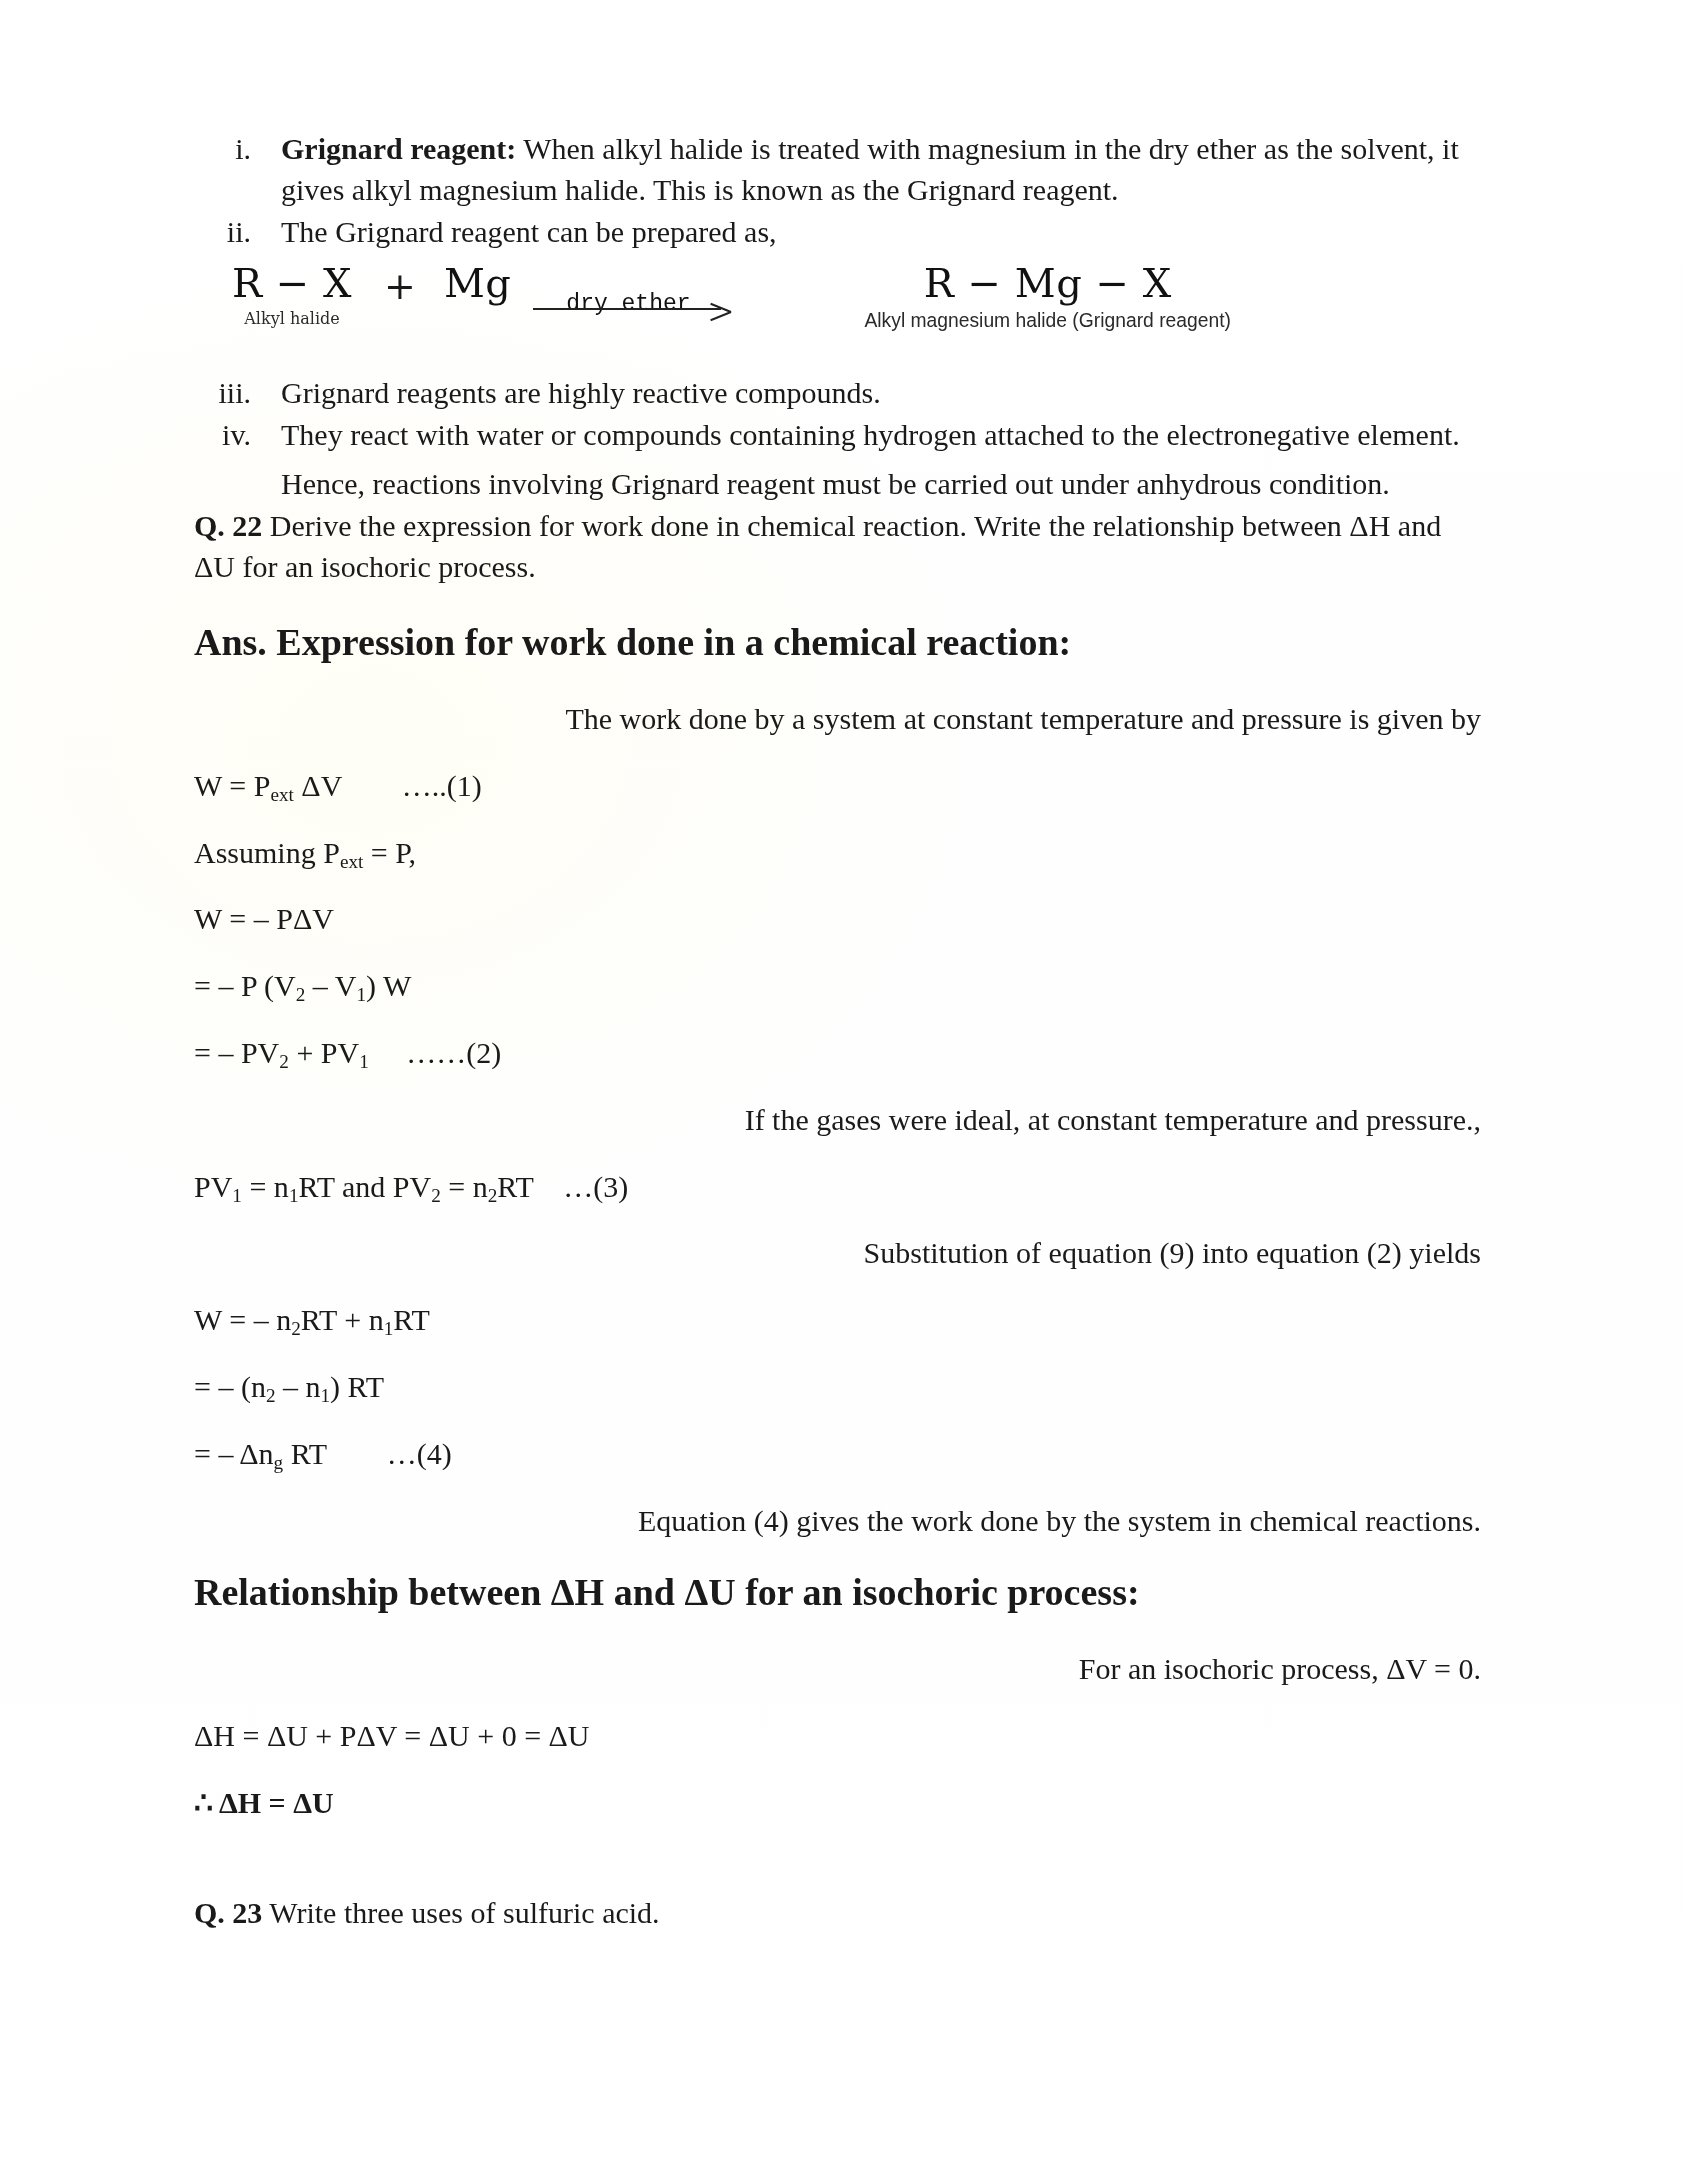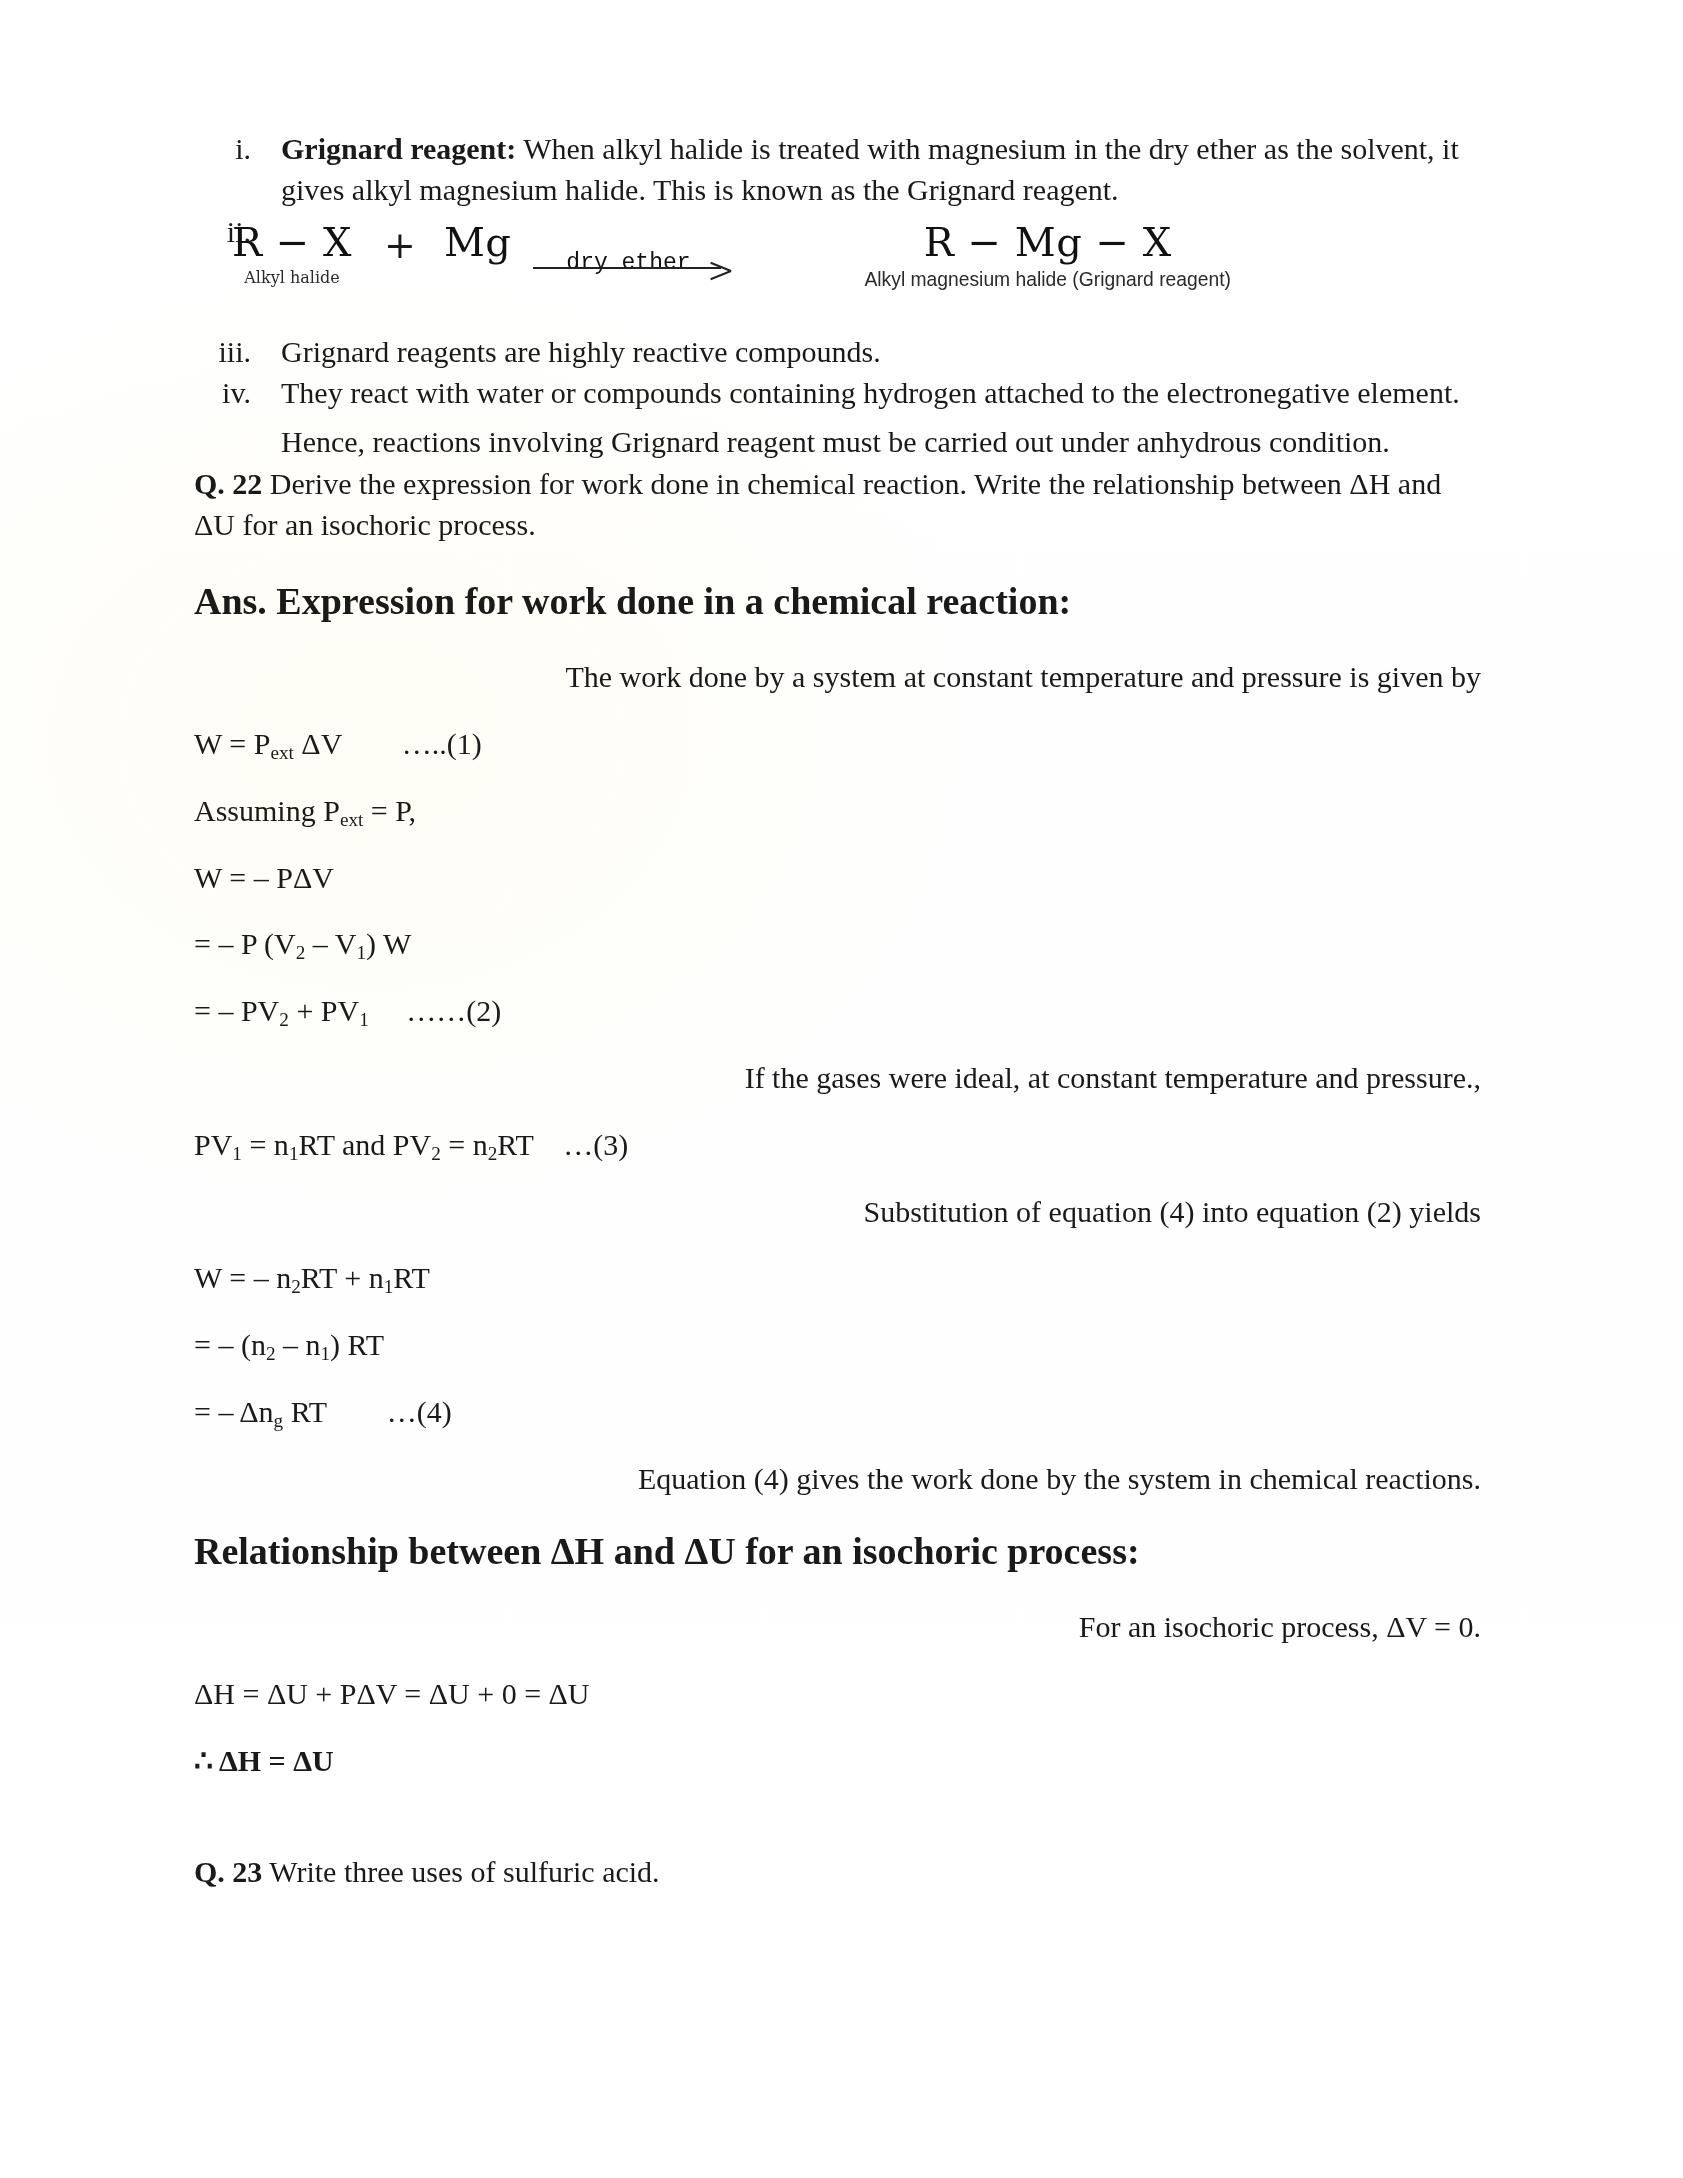--- a/index.html
+++ b/index.html
@@ -199,21 +199,21 @@
 <body>
 
 <div class="page">
   <div class="content">
 
     <ul class="rlist">
       <li>
         <span class="marker">i.</span><b>Grignard reagent:</b><span> When alkyl halide is treated with magnesium in the dry ether as the solvent, it gives alkyl magnesium halide. This is known as the Grignard reagent.</span>
       </li>
       <li>
-        <span class="marker">ii.</span>
+        <span class="marker">ii.</span><span>The Grignard reagent can be prepared as,</span>
       </li>
     </ul>
 
     <div class="equation-block">
       <div class="eq-inner">
         <div class="eq-term">
           <div class="eq-main">R − X</div>
           <div class="eq-label">Alkyl halide</div>
         </div>
         <div class="eq-plus">+</div>
@@ -256,21 +256,21 @@
     <p class="eq-line">W = – PΔV</p>
 
     <p class="eq-line"><span>= – P (V</span><sub>2</sub><span> – V</span><sub>1</sub><span>) W</span></p>
 
     <p class="eq-line"><span>= – PV</span><sub>2</sub><span> + PV</span><sub>1</sub>     <span>……(2)</span></p>
 
     <p class="para">If the gases were ideal, at constant temperature and pressure.,</p>
 
     <p class="eq-line"><span>PV</span><sub>1</sub><span> = n</span><sub>1</sub><span>RT and PV</span><sub>2</sub><span> = n</span><sub>2</sub><span>RT</span>    <span>…(3)</span></p>
 
-    <p class="para">Substitution of equation (4) into equation (2) yields</p>
+    <p class="para">Substitution of equation (9) into equation (2) yields</p>
 
     <p class="eq-line"><span>W = – n</span><sub>2</sub><span>RT + n</span><sub>1</sub><span>RT</span></p>
 
     <p class="eq-line"><span>= – (n</span><sub>2</sub><span> – n</span><sub>1</sub><span>) RT</span></p>
 
     <p class="eq-line"><span>= – Δn</span><sub>g</sub><span> RT</span>        <span>…(4)</span></p>
 
     <p class="para">Equation (4) gives the work done by the system in chemical reactions.</p>
 
     <p class="heading">Relationship between ΔH and ΔU for an isochoric process:</p>

